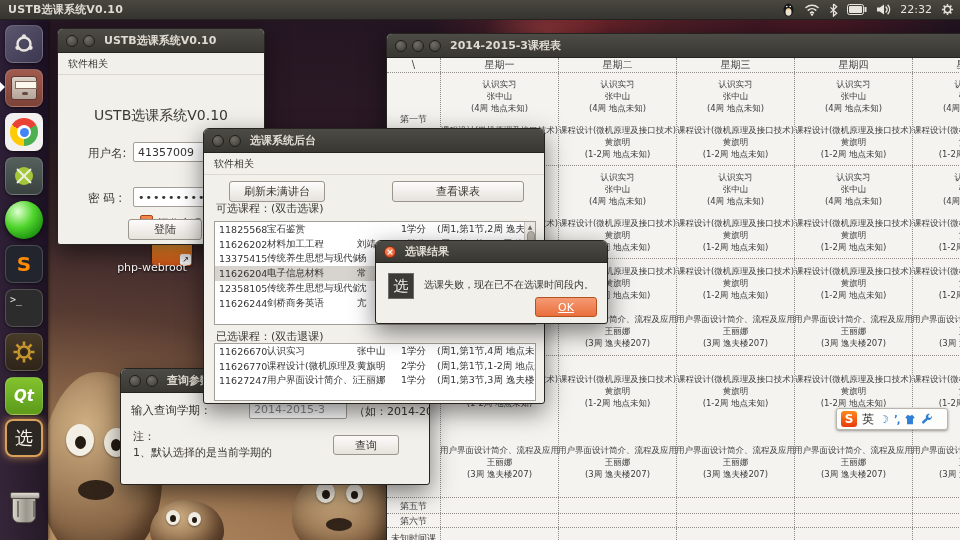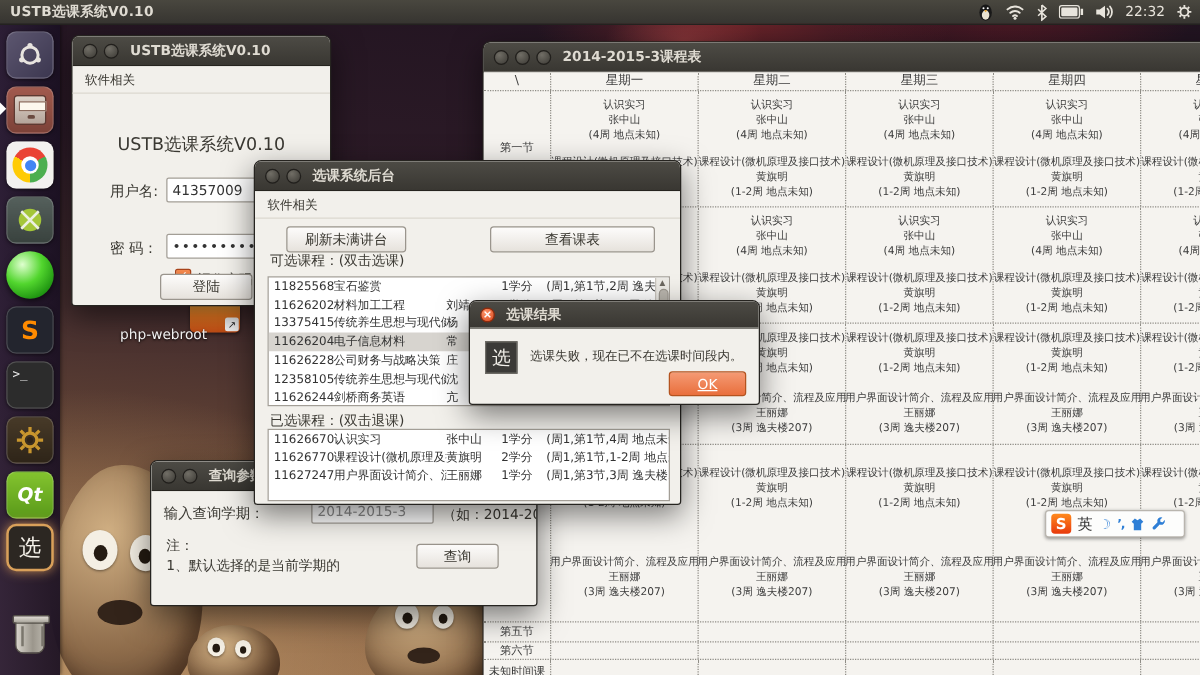--- a/index.html
+++ b/index.html
@@ -44,21 +44,21 @@
 .i-eclipse{background:linear-gradient(#473a28,#2e2418)}
 .i-qt{background:linear-gradient(#83c32e,#5a9a1a);color:#fff;font-weight:bold;font-size:15px;font-style:italic}
 .i-xuan{background:#2c2722;border:2px solid #d9a05a;box-shadow:0 0 9px rgba(222,160,90,.8);color:#f4f0e8;font-size:18px}
 .i-trash{border:none;display:flex;align-items:center;justify-content:center}
 .bin{width:24px;height:28px;background:linear-gradient(90deg,#d8d4cc,#9b968c 60%,#b8b4aa);border-radius:3px 3px 7px 7px;border:1px solid #56524a;position:relative}
 .bin:before{content:"";position:absolute;left:-3px;top:-4px;width:28px;height:5px;background:linear-gradient(#e2ded6,#a8a49a);border:1px solid #56524a;border-radius:2px}
 .bin:after{content:"";position:absolute;left:4px;top:5px;width:14px;height:16px;border-left:2px solid #7a766c;border-right:2px solid #7a766c}
 
 .shortcut-icon{position:absolute;left:152px;top:236px;width:40px;height:30px;border-radius:4px;background:linear-gradient(#f8c04a,#ef7d23 55%,#c84f16);box-shadow:0 1px 3px rgba(0,0,0,.5);z-index:6}
 .shortcut-icon:after{content:"↗";position:absolute;right:1px;bottom:1px;width:11px;height:11px;background:#fff;color:#222;font-size:8px;line-height:11px;text-align:center;border-radius:2px}
-.shortcut-label{position:absolute;left:96px;top:261px;width:112px;color:#fff;font-size:11px;text-shadow:0 1px 2px #000;z-index:6}
+.shortcut-label{position:absolute;left:96px;top:261px;width:112px;text-align:center;color:#fff;font-size:11px;text-shadow:0 1px 2px #000;z-index:6}
 
 .window{position:absolute;background:#f2f0eb;border:1px solid #262420;border-radius:6px 6px 3px 3px;box-shadow:0 8px 24px rgba(0,0,0,.5)}
 .titlebar{height:24px;background:linear-gradient(#4d4b45,#393732);border-bottom:1px solid #26241f;border-radius:5px 5px 0 0;display:flex;align-items:center;color:#dfdbd2;font-size:11px;font-weight:bold;padding:0 8px;gap:5px}
 .wbtn{width:12px;height:12px;border-radius:50%;background:radial-gradient(circle at 35% 30%,#716e66,#3b3934);border:1px solid #211f1c;flex:none}
 .wclose{background:radial-gradient(circle at 35% 30%,#ff9468,#d8471c);border:1px solid #8e2a0c;color:#fff;font-size:9px;line-height:10px;text-align:center;font-weight:bold}
 .ttext{margin-left:4px;white-space:nowrap}
 .menubar{height:22px;border-bottom:1px solid #dcd8d0;font-size:10px;color:#3a3832;display:flex;align-items:center;padding:0 10px}
 .abs{position:absolute}
 .btn{background:linear-gradient(#fdfcfb,#e6e2dc);border:1px solid #9a958d;border-radius:3px;font-size:11px;color:#38362f;display:flex;align-items:center;justify-content:center}
 .tinput{background:#fff;border:1px solid #a39e96;border-radius:2px;font-size:11px;color:#333;padding:0 4px;display:flex;align-items:center;overflow:hidden;white-space:nowrap}
@@ -500,27 +500,20 @@
           <span class="c-id">13375415</span>
           <span class="c-name">传统养生思想与现代健</span>
           <span class="c-teacher">杨</span>
           <span class="c-credit"></span>
           <span class="c-time"></span>
         </div>
         <div class="crow sel">
           <span class="c-id">11626204</span>
           <span class="c-name">电子信息材料</span>
           <span class="c-teacher">常</span>
-          <span class="c-credit"></span>
-          <span class="c-time"></span>
-        </div>
-        <div class="crow">
-          <span class="c-id">11626228</span>
-          <span class="c-name">公司财务与战略决策</span>
-          <span class="c-teacher">庄</span>
           <span class="c-credit"></span>
           <span class="c-time"></span>
         </div>
         <div class="crow">
           <span class="c-id">12358105</span>
           <span class="c-name">传统养生思想与现代健</span>
           <span class="c-teacher">沈</span>
           <span class="c-credit"></span>
           <span class="c-time"></span>
         </div>

